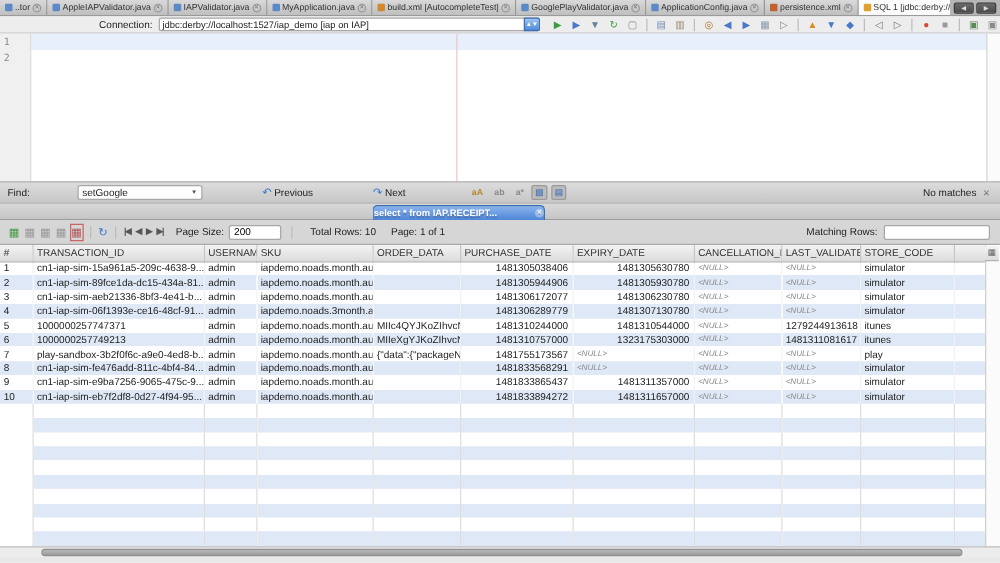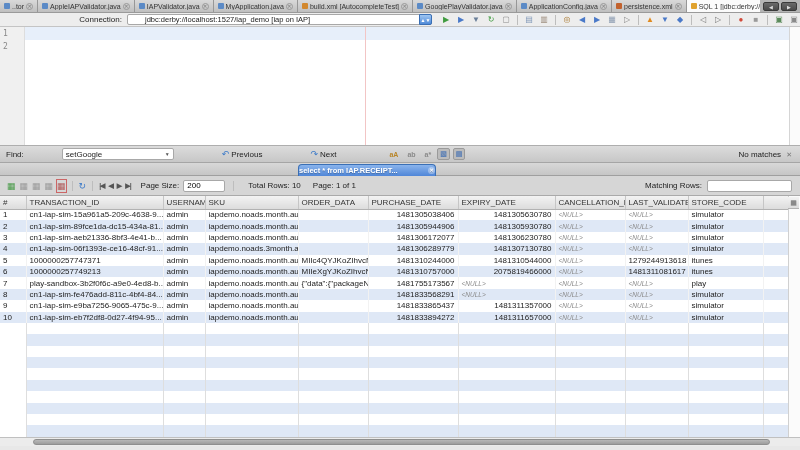--- a/index.html
+++ b/index.html
@@ -24,21 +24,21 @@
   .tsbtn { width:16px; height:9px; background:linear-gradient(#6a6a6a,#4a4a4a);
     border:1px solid #3a3a3a; border-radius:2px; color:#ddd; font-size:5px;
     text-align:center; line-height:8px; }
 
   
   .connrow { position:absolute; top:13px; left:0; right:0; height:14px;
     background:#ededed; border-bottom:1px solid #c4c4c4; display:flex; align-items:center;justify-content:flex-end; }
   .conn-label { font-size:8px; color:#222; padding:0 5px 0 6px; }
   .conn-combo { width:305px; height:11px; background:#fff; border:1px solid #a8a8a8;
     border-radius:2px; display:flex; align-items:center; position:relative; }
-  .conn-text { font-size:7.5px; color:#222; padding-left:17px; flex:1;
+  .conn-text { font-size:7.5px; color:#222; padding-left:2px; flex:1;
     overflow:hidden; white-space:nowrap; }
   .combo-btn { width:13px; height:11px; margin-right:-1px;
     background:linear-gradient(#9fc6f2,#4f8ad8); border:1px solid #3a6fb5;
     border-radius:0 2px 2px 0; color:#fff; font-size:5px; line-height:10px; text-align:center; }
   .mtb { display:flex; align-items:center; margin-left:8px; gap:3px; overflow:hidden; }
   .tbi { font-size:8px; width:12px; text-align:center; line-height:12px; }
   .sep { width:1px; height:10px; background:#bdbdbd; margin:0 2px; display:inline-block; }
 
   
   .editor { position:absolute; top:27px; left:0; right:0; height:118px; background:#fff; }
@@ -52,21 +52,21 @@
   .kw { color:#0000cc; } .tbl { color:#008c00; } .plain { color:#222; }
   .margin-line { position:absolute; top:0; bottom:0; left:365px; width:1px; background:#f2c5c5; }
   .ed-right { position:absolute; top:0; bottom:0; right:0; width:11px; background:#fbfbfb;
     border-left:1px solid #d5d5d5; }
 
   
   .findbar { position:absolute; top:145px; left:0; right:0; height:18px;
     background:linear-gradient(#dcdcdc,#c7c7c7); border-top:1px solid #aeaeae;
     border-bottom:1px solid #a5a5a5; display:flex; align-items:center; font-size:8px; color:#222;gap:34px; }
   .find-label { padding:0 4px 0 6px; }
-  .find-combo { width:112px; height:12px; background:#fff; border:1px solid #a8a8a8;
+  .find-combo { width:100px; height:12px; background:#fff; border:1px solid #a8a8a8;
     border-radius:2px; display:flex; align-items:center; }
   .find-text { flex:1; font-size:8px; padding-left:3px; overflow:hidden; white-space:nowrap; }
   .find-arrow { width:11px; font-size:5px; color:#555; text-align:center; }
   .fbtn { display:flex; align-items:center; gap:2px; margin-left:14px; font-size:8px; color:#222; }
   .fbtn .bico { color:#3a79c8; font-size:9px; }
   .find-icons { display:flex; align-items:center; gap:3px; margin-left:16px; }
   .fbi { font-size:7px; font-weight:bold; padding:1px 2px; border:1px solid transparent; }
   .fbi.pressed { background:#bcbcbc; border:1px solid #9a9a9a; border-radius:2px; }
   .find-status { margin-left:auto; display:flex; align-items:flex-end; gap:5px; padding-right:8px; }
   .find-close { color:#777; font-size:7px; }
@@ -394,21 +394,21 @@
             <td>itunes</td>
             <td></td>
           </tr>
           <tr class="even">
             <td>6</td>
             <td>1000000257749213</td>
             <td>admin</td>
             <td>iapdemo.noads.month.auto</td>
             <td>MIIeXgYJKoZIhvcNAQc...</td>
             <td class="num">1481310757000</td>
-            <td class="num">2075819466000</td>
+            <td class="num">1323175303000</td>
             <td class="nullv">&lt;NULL&gt;</td>
             <td class="num">1481311081617</td>
             <td>itunes</td>
             <td></td>
           </tr>
           <tr class="odd">
             <td>7</td>
             <td>play-sandbox-3b2f0f6c-a9e0-4ed8-b...</td>
             <td>admin</td>
             <td>iapdemo.noads.month.auto</td>

